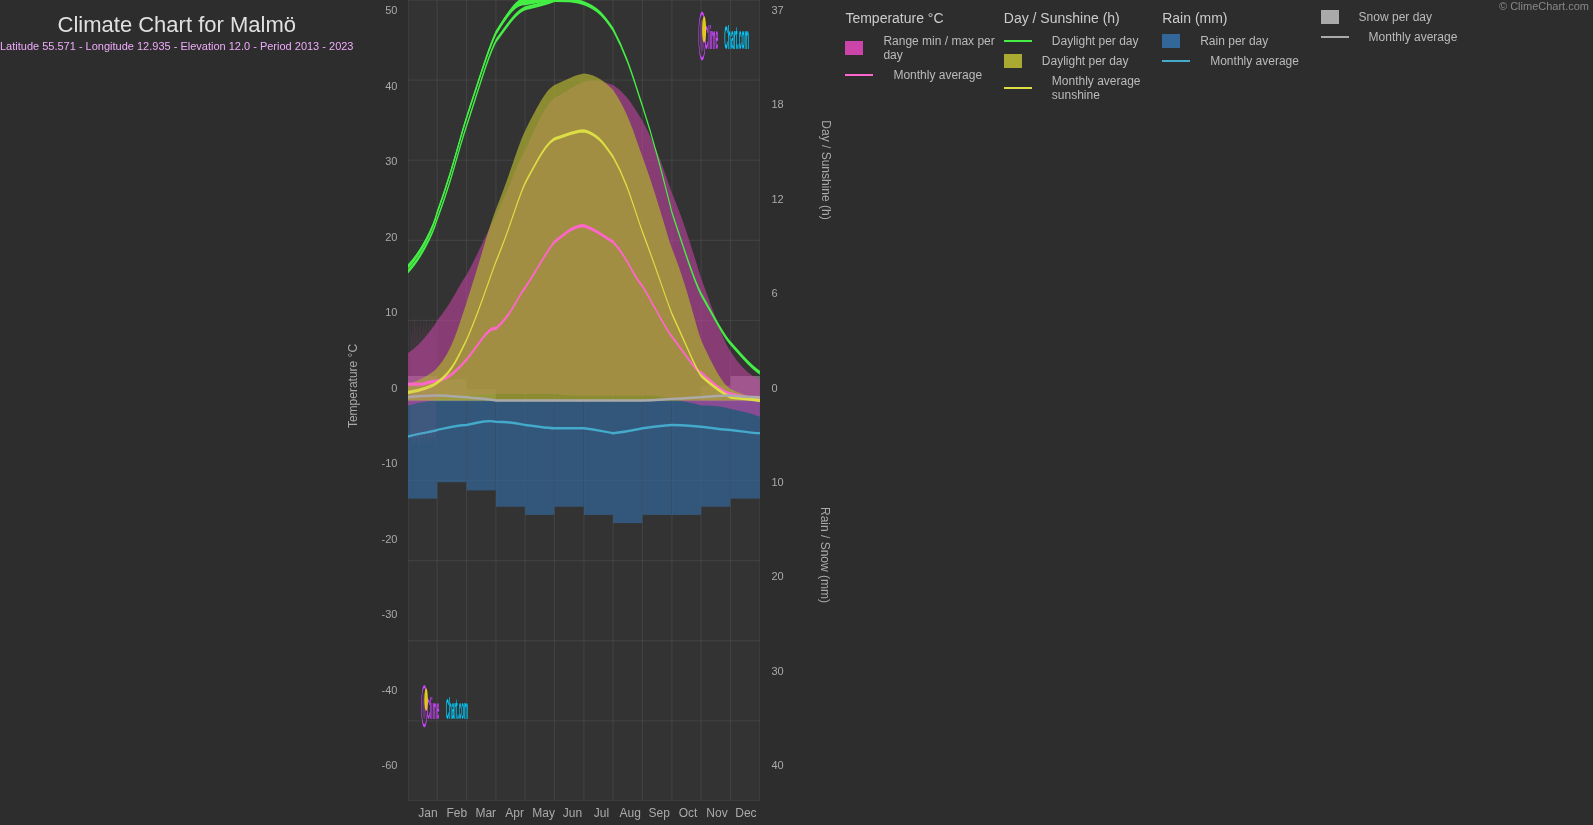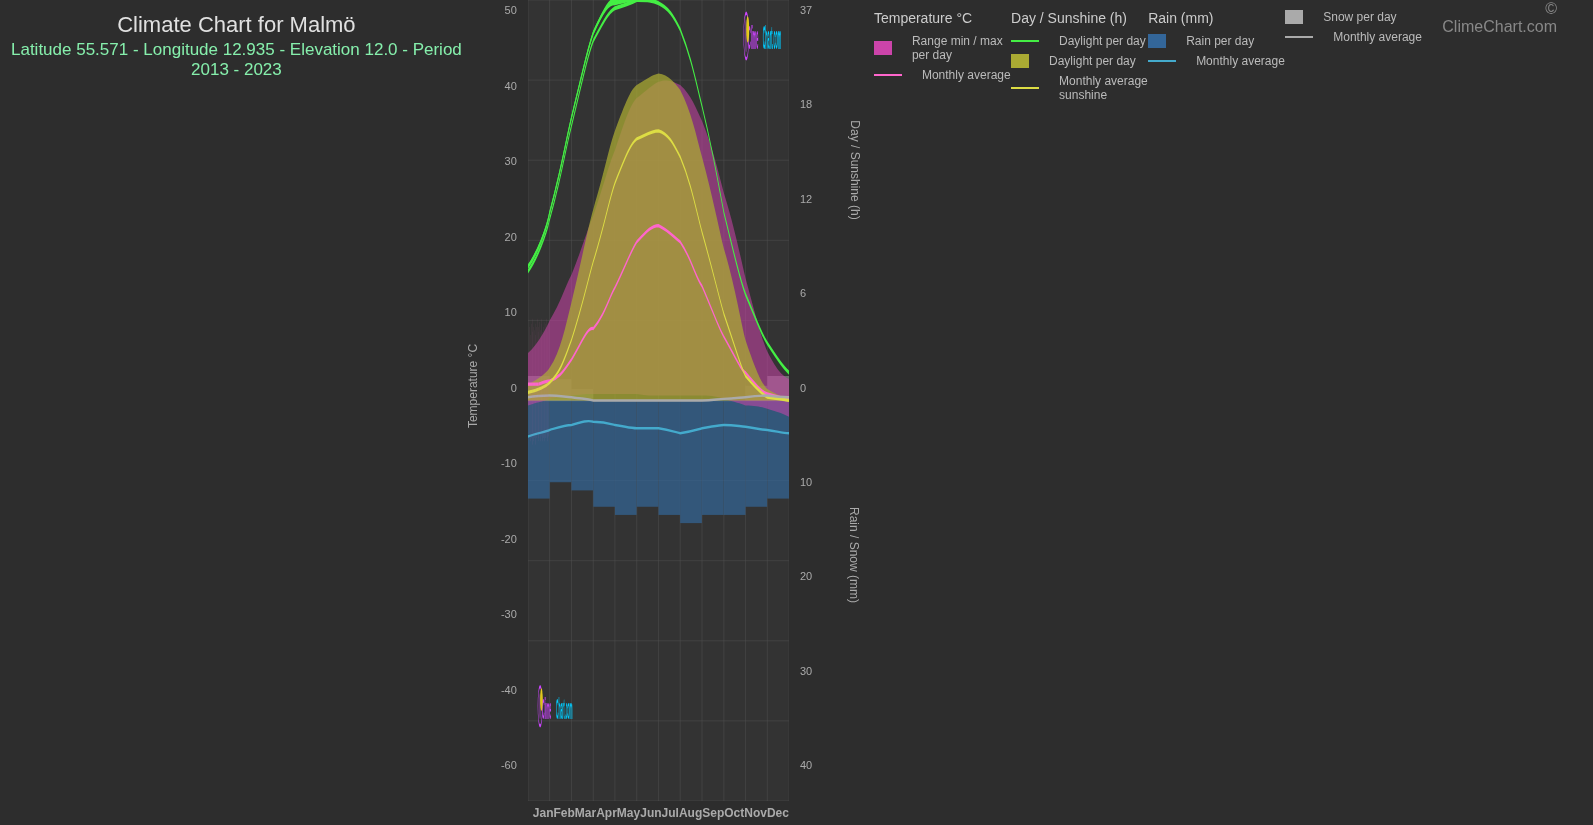--- a/index.html
+++ b/index.html
@@ -26,22 +26,22 @@
       padding: 12px 0 4px 0;
     }
 
     .chart-title {
       color: #e0e0e0;
       font-size: 22px;
       font-weight: normal;
     }
 
     .chart-subtitle {
-      color: #86efac;
-      font-size: 17px;
+      color: #f0abfc;
+      font-size: 11px;
       margin-top: 2px;
     }
 
     .y-label-left {
       font-size: 11px;
       color: #aaa;
       text-align: right;
       padding-right: 5px;
     }
 
@@ -139,21 +139,20 @@
       position: relative;
       min-height: 0;
     }
 
     .x-labels-row {
       display: flex;
       padding-left: 60px;
       padding-right: 65px;
       height: 24px;
       align-items: center;
-      font-weight: bold;
     }
 
     .x-label-item {
       flex: 1;
       text-align: center;
       font-size: 12px;
       color: #aaa;
     }
   </style>
 </head>
@@ -529,15 +528,15 @@
         <div class="legend-swatch" style="background:#aaaaaa;"></div>
         <span>Snow per day</span>
       </div>
       <div class="legend-item">
         <div class="legend-line" style="background:#aaaaaa;"></div>
         <span>Monthly average</span>
       </div>
     </div>
   </div>
 
-  <div style="text-align:right; padding-right:36px; padding-bottom:6px; font-size:16px; color:#888;">© ClimeChart.com</div>
+  <div style="text-align:right; padding-right:4px; padding-bottom:6px; font-size:11px; color:#888;">© ClimeChart.com</div>
 
 </div>
 
 </body></html>

